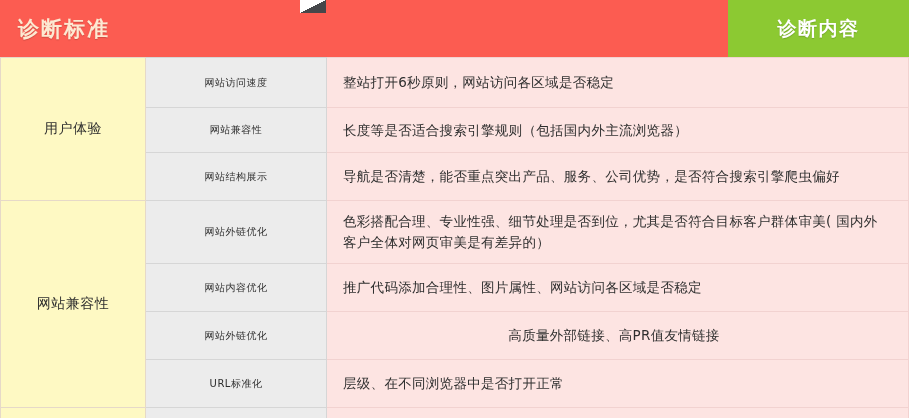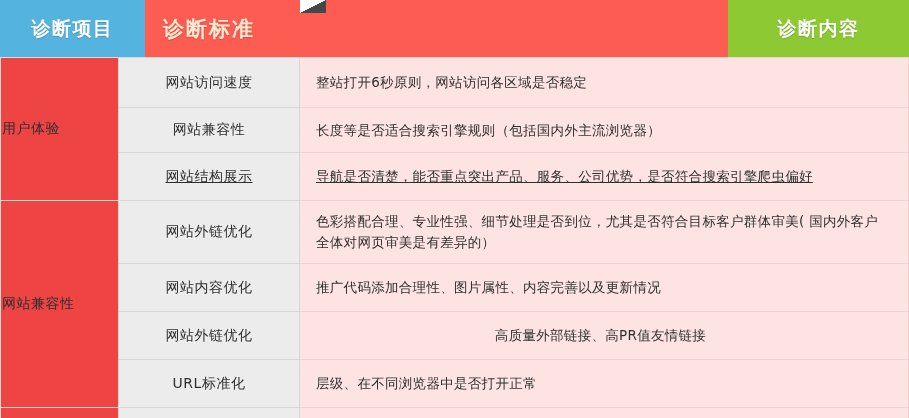--- a/index.html
+++ b/index.html
@@ -84,59 +84,59 @@
   .table td {
     border: 1px solid #d8d8d8;
     box-sizing: border-box;
     vertical-align: middle;
     font-size: 13.5px;
     color: #2f2f2f;
     line-height: 1.55;
   }
 
   td.cat {
-    width: 118px;
-    background: #ef4444;
+    width: 145px;
+    background: #fef9c3;
+    text-align: center;
     border-color: #e6d9c8;
     font-size: 14px;
     letter-spacing: 0.5px;
   }
   td.sub {
     width: 181px;
     background: #ececec;
     text-align: center;
     border-color: #d6d6d6;
-    font-size: 14px;
+    font-size: 10px;
     letter-spacing: 0.5px;
     margin-left: 20px;
   }
   td.std {
     background: #fde4e2;
     border-color: #f2d2d0;
     text-align: left;
     padding: 6px 23px 6px 16px;
     letter-spacing: 0.3px;
   }
 
   tr.r1 td { height: 50px; }
   tr.r2 td { height: 45px; }
-  tr.r3 td { height: 48px; text-decoration: underline; }
+  tr.r3 td { height: 48px; }
   tr.r4 td { height: 63px; }
   tr.r5 td { height: 48px; }
   tr.r6 td { height: 48px; text-align: center; }
   tr.r7 td { height: 48px; }
   tr.r8 td { height: 51px; }
 </style>
 </head>
 <body>
 
 <div class="sheet">
 
   <div class="header-row">
-    <div class="hdr hdr-item">诊断项目</div>
     <div class="hdr hdr-standard">诊断标准</div>
     <div class="hdr hdr-content">诊断内容</div>
   </div>
   <div class="fold"></div>
 
   <table class="table">
     <tbody>
 
       <tr class="r1">
         <td class="cat" rowspan="3">用户体验</td>
@@ -155,21 +155,21 @@
       </tr>
 
       <tr class="r4">
         <td class="cat" rowspan="4">网站兼容性</td>
         <td class="sub">网站外链优化</td>
         <td class="std">色彩搭配合理、专业性强、细节处理是否到位，尤其是否符合目标客户群体审美( 国内外客户全体对网页审美是有差异的）</td>
       </tr>
 
       <tr class="r5">
         <td class="sub">网站内容优化</td>
-        <td class="std">推广代码添加合理性、图片属性、内容完善以及更新情况</td>
+        <td class="std">推广代码添加合理性、图片属性、网站访问各区域是否稳定</td>
       </tr>
 
       <tr class="r6">
         <td class="sub">网站外链优化</td>
         <td class="std">高质量外部链接、高PR值友情链接</td>
       </tr>
 
       <tr class="r7">
         <td class="sub">URL标准化</td>
         <td class="std">层级、在不同浏览器中是否打开正常</td>

